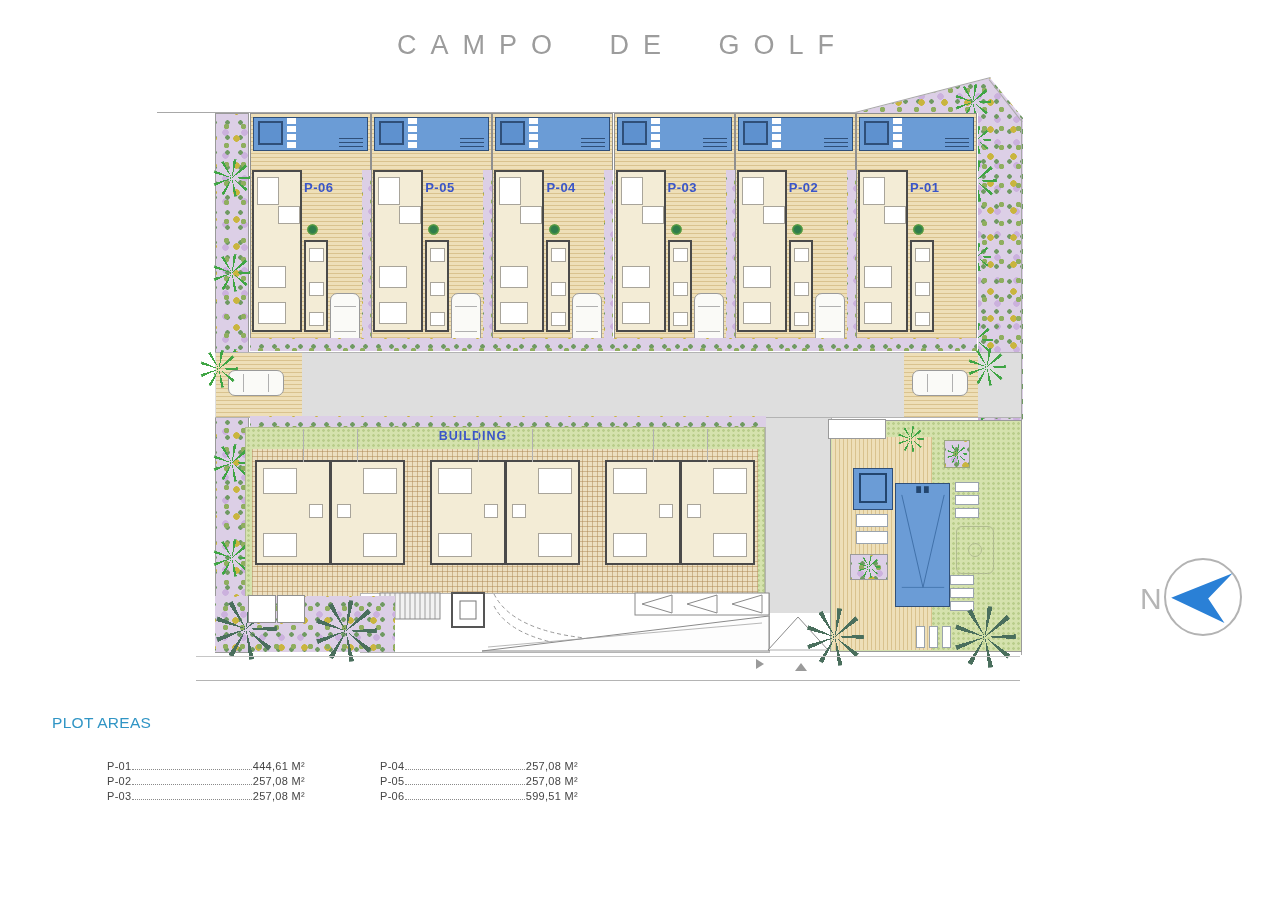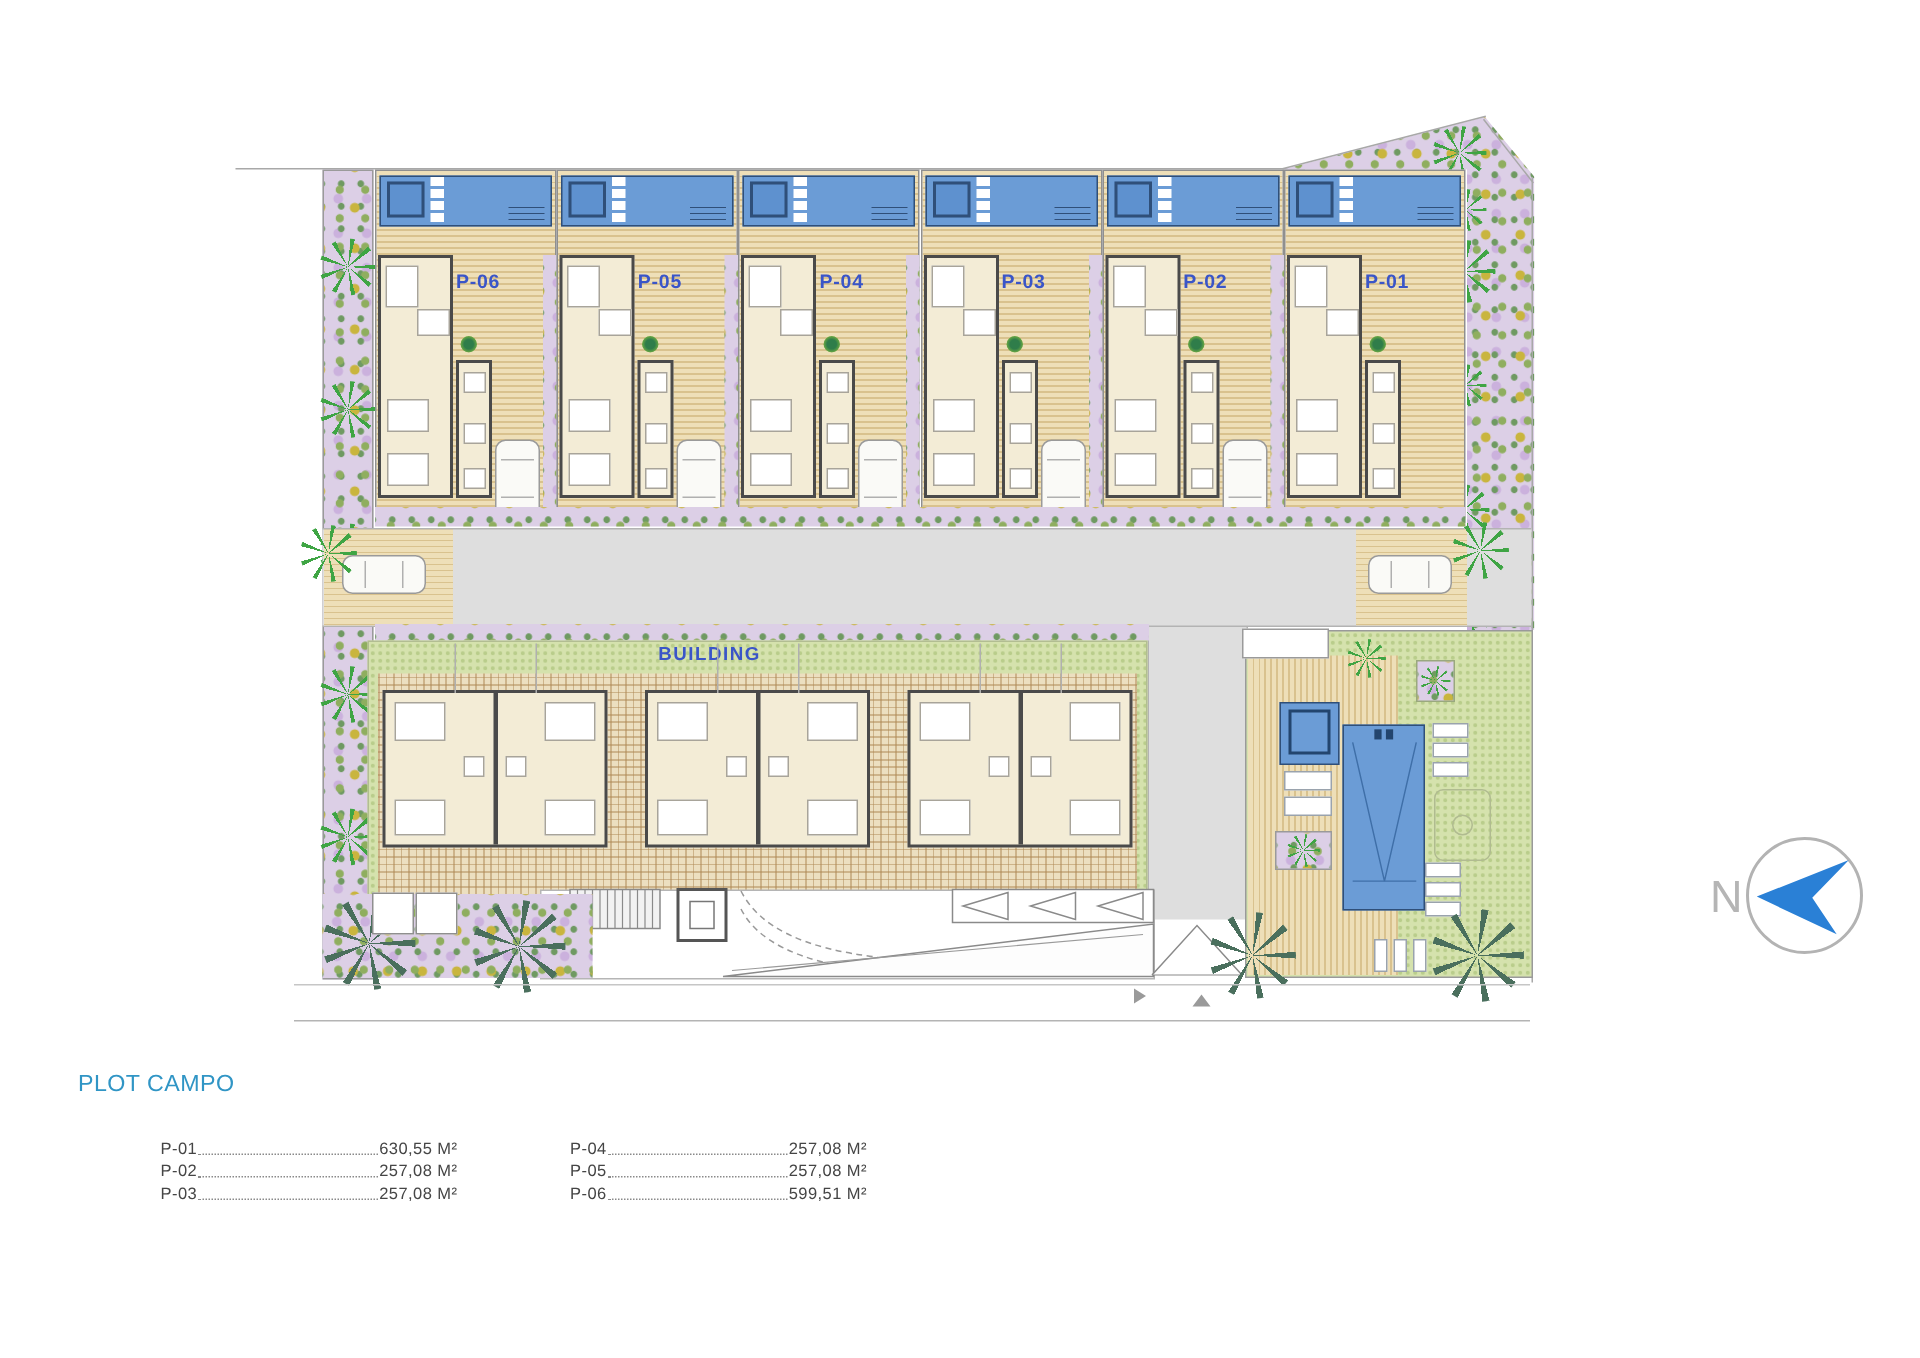--- a/index.html
+++ b/index.html
@@ -95,20 +95,21 @@
   .lcol.c1{left:55px;}
   .lcol.c2{left:328px;}
   .arow{display:flex;align-items:flex-end;font-size:11px;color:#454545;height:15px;letter-spacing:.3px;}
   .arow .dots{flex:1;border-bottom:1.5px dotted #8a8a8a;margin:0 1px 2px 1px;}
 </style>
 </head>
 <body>
 
 <div class="page">
 
+  <div class="title">CAMPO DE GOLF</div>
 
   <div class="abs thinline" style="left:157px;top:112px;width:713px;height:1px;"></div>
 
   <div class="abs garden" style="left:215px;top:113px;width:34px;height:540px;border:1px solid #9a9a9a;box-sizing:border-box;">
     <div class="palm" style="left:-3px;top:45px;width:38px;height:38px;"></div>
     <div class="palm" style="left:-3px;top:140px;width:38px;height:38px;"></div>
     <div class="palm" style="left:-3px;top:235px;width:38px;height:38px;"></div>
     <div class="palm" style="left:-3px;top:330px;width:38px;height:38px;"></div>
     <div class="palm" style="left:-3px;top:425px;width:38px;height:38px;"></div>
   </div>
@@ -380,26 +381,26 @@
       </svg>
     </div>
   </div>
 
   <div class="abs" style="left:196px;top:656px;width:824px;height:1px;background:#c6c6c6;"></div>
   <div class="abs" style="left:196px;top:680px;width:824px;height:1px;background:#b4b4b4;"></div>
   <div class="abs tri-r" style="left:756px;top:659px;"></div>
   <div class="abs tri-u" style="left:795px;top:663px;"></div>
 
   <div class="legend">
-    <div class="lh">PLOT CAMPO</div>
+    <div class="lh">PLOT AREAS</div>
     <div class="lcol c1">
       <div class="arow">
         <span>P-01</span>
           <span class="dots"></span>
-          <span>630,55 M²</span>
+          <span>444,61 M²</span>
       </div>
       <div class="arow">
         <span>P-02</span>
           <span class="dots"></span>
           <span>257,08 M²</span>
       </div>
       <div class="arow">
         <span>P-03</span>
           <span class="dots"></span>
           <span>257,08 M²</span>

